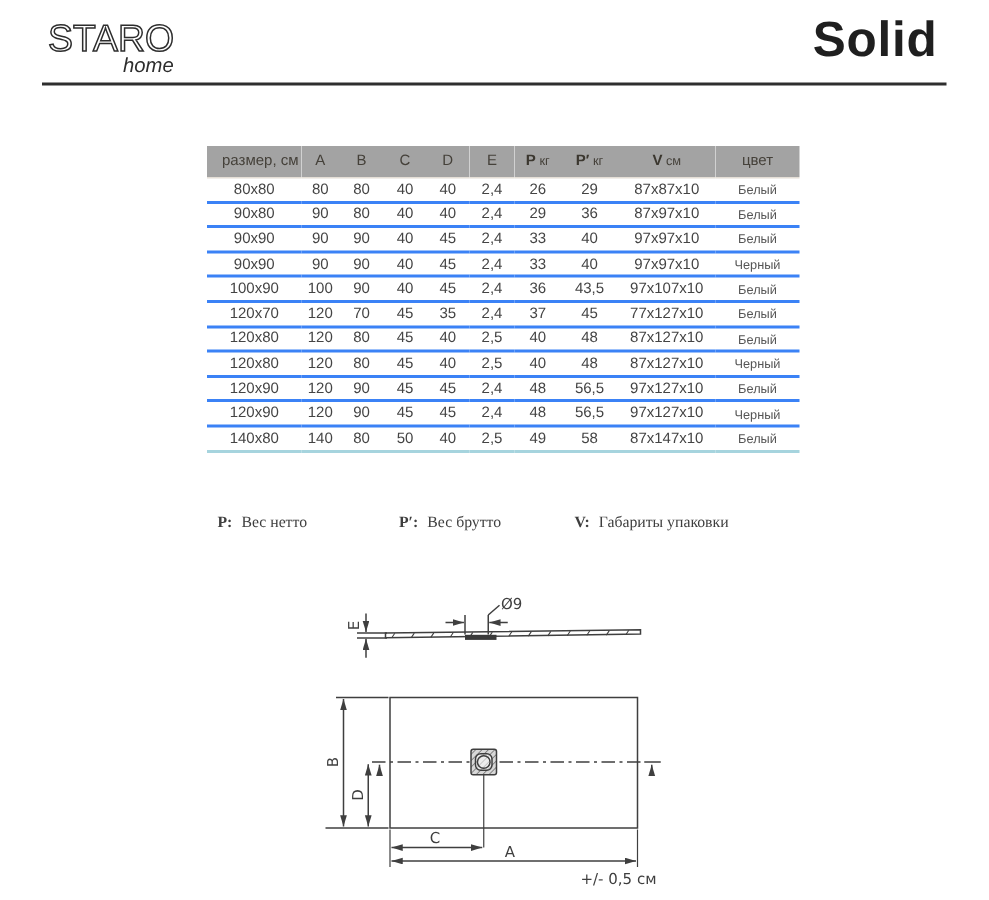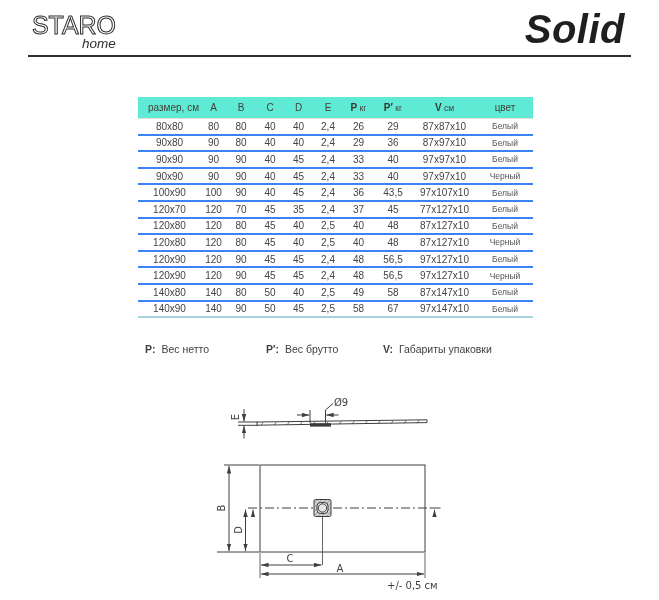--- a/index.html
+++ b/index.html
@@ -5,50 +5,50 @@
   html,body{margin:0;padding:0;}
   body{
     width:659px;height:600px;position:relative;background:#ffffff;
     font-family:"Liberation Sans","DejaVu Sans",sans-serif;
     color:#404040;overflow:hidden;
   }
   
   .logo{position:absolute;left:30px;top:9px;}
   .product-title{
     position:absolute;top:7px;right:34px;
-    font-size:40px;font-weight:600;letter-spacing:.5px;color:#1f1f1f;font-style:italic;
+    font-size:33px;font-weight:600;letter-spacing:.5px;color:#1f1f1f;
   }
   .header-rule{
     position:absolute;top:55px;left:28px;width:603px;height:2px;
     background:#2e2e2e;
   }
   
   .spec-table-wrap{position:absolute;left:138px;top:97px;width:385px;}
   table{border-collapse:collapse;table-layout:fixed;width:385px;}
   thead th{
-    background:#5eead4;color:#45413a;font-weight:normal;
+    background:#a3a3a3;color:#45413a;font-weight:normal;
     font-size:10px;height:21px;text-align:center;padding:0;
     white-space:nowrap;overflow:hidden;
   }
   thead th.c0{text-align:left;padding-left:10px;}
   thead th b{font-weight:bold;color:#3b372f;}
   thead th .unit{font-size:8.5px;}
   tbody tr{border-top:2px solid #3b82f6;}
   tbody tr:first-child{border-top:1px solid #e4ded6;margin-top:44px;}
   tbody{border-bottom:2px solid #a6d4de;}
   td{
     font-size:10px;color:#444;height:14.6px;text-align:center;
     padding:0;white-space:nowrap;overflow:hidden;
   }
   td.c9{font-size:8.5px;color:#555;}
   .c0{width:53px}.c1{width:25px}.c2{width:30px}.c3{width:28px}.c4{width:29px}
   .c5{width:30px}.c6{width:31px}.c7{width:38px}.c8{width:65px}.c9{width:56px}
   
   .legend{position:absolute;top:343px;left:0;width:659px;height:16px;font-size:10.5px;color:#3e3e3e;}
-  .legend .item{position:absolute;white-space:nowrap;}
+  .legend .item{position:absolute;white-space:nowrap;font-family:Liberation Serif, serif;}
   .legend .k{font-weight:bold;margin-right:6px;}
   .li-0{left:145px}.li-1{left:266px}.li-2{left:383px}
   
   .drawing{position:absolute;left:0;top:388px;}
   .drawing text{font-family:"DejaVu Sans","Liberation Sans",sans-serif;font-size:10px;fill:#3f3f3f;}
 </style>
 </head>
 <body>
 
 <div class="logo">
@@ -202,32 +202,20 @@
           <td class="c1">140</td>
           <td class="c2">80</td>
           <td class="c3">50</td>
           <td class="c4">40</td>
           <td class="c5">2,5</td>
           <td class="c6">49</td>
           <td class="c7">58</td>
           <td class="c8">87x147x10</td>
           <td class="c9">Белый</td>
         </tr>
-        <tr>
-          <td class="c0">140x90</td>
-          <td class="c1">140</td>
-          <td class="c2">90</td>
-          <td class="c3">50</td>
-          <td class="c4">45</td>
-          <td class="c5">2,5</td>
-          <td class="c6">58</td>
-          <td class="c7">67</td>
-          <td class="c8">97x147x10</td>
-          <td class="c9">Белый</td>
-        </tr>
       </tbody>
   </table>
 </div>
 
 <div class="legend">
   <span class="item li-0"><span class="k">P:</span><span>Вес нетто</span></span>
   <span class="item li-1"><span class="k">P′:</span><span>Вес брутто</span></span>
   <span class="item li-2"><span class="k">V:</span><span>Габариты упаковки</span></span>
 </div>
 

